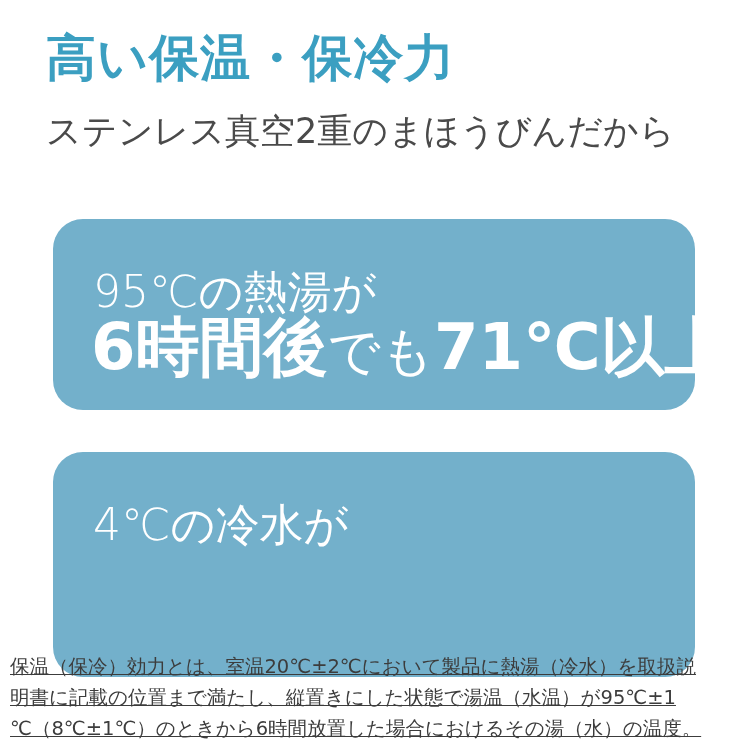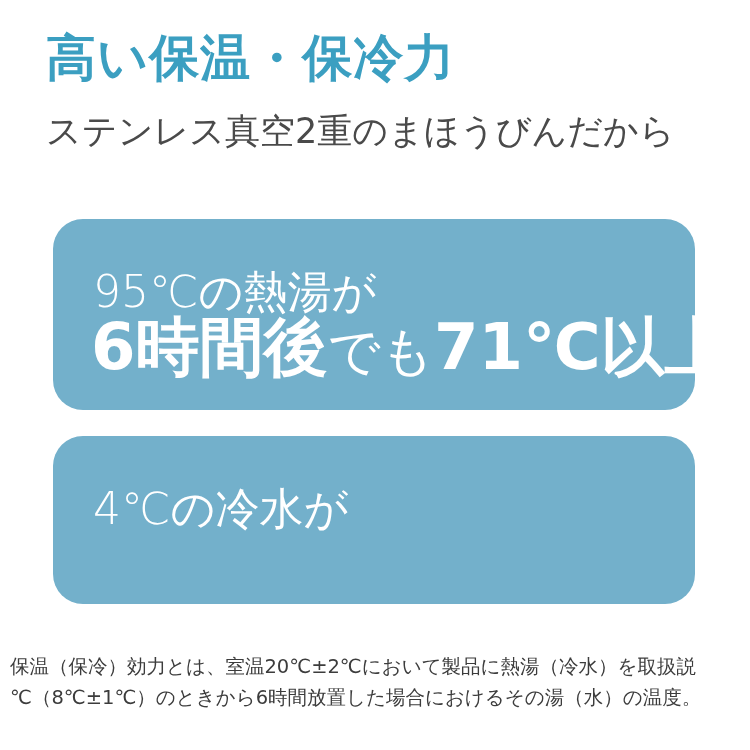--- a/index.html
+++ b/index.html
@@ -1,25 +1,25 @@
 <!DOCTYPE html>
 <html><head>
 <meta charset="utf-8">
 <style>
   html,body{margin:0;padding:0;background:#ffffff;}
   body{width:750px;height:750px;position:relative;overflow:hidden;font-family:"DejaVu Sans","Liberation Sans",sans-serif;}
   .title{position:absolute;left:46px;top:28px;font-size:50px;font-weight:bold;color:#3b9fc1;letter-spacing:1px;line-height:60px;white-space:nowrap;}
   .subtitle{position:absolute;left:46px;top:108px;font-size:35px;color:#4a4a4a;line-height:47px;white-space:nowrap;}
   .box{position:absolute;left:53px;width:642px;background:#73b0cb;border-radius:30px;color:#ffffff;}
   .box1{top:219px;height:191px;}
-  .box2{top:436px;height:168px;}
+  .box2{top:452px;height:225px;}
   .box .l1{position:absolute;left:40px;top:22px;font-size:44px;line-height:56px;white-space:nowrap;font-weight:300;margin-top:23px;}
   .box .l2{position:absolute;left:38px;top:88px;font-size:64px;line-height:80px;white-space:nowrap;font-weight:bold;}
   .box .l2 .thin{font-weight:normal;font-size:52px;}
-  .note{position:absolute;left:10px;top:651px;width:735px;font-size:19.5px;line-height:31px;color:#3c3c3c;}
+  .note{position:absolute;left:10px;top:651px;width:735px;font-size:19.5px;line-height:31px;color:#3c3c3c;text-decoration:underline;}
   .note div{white-space:nowrap;}
 </style>
 </head>
 <body>
 
 <div class="title">高い保温・保冷力</div>
 
 <div class="subtitle">
   <div>ステンレス真空2重のまほうびんだから</div>
 </div>
@@ -30,14 +30,15 @@
     <span>6時間後</span><span class="thin">でも</span><span>71℃以上</span>
   </div>
 </div>
 
 <div class="box box2">
   <div class="l1">4℃の冷水が</div>
 </div>
 
 <div class="note">
   <div>保温（保冷）効力とは、室温20℃±2℃において製品に熱湯（冷水）を取扱説</div>
+  <div>明書に記載の位置まで満たし、縦置きにした状態で湯温（水温）が95℃±1</div>
   <div>℃（8℃±1℃）のときから6時間放置した場合におけるその湯（水）の温度。</div>
 </div>
 
 </body></html>

